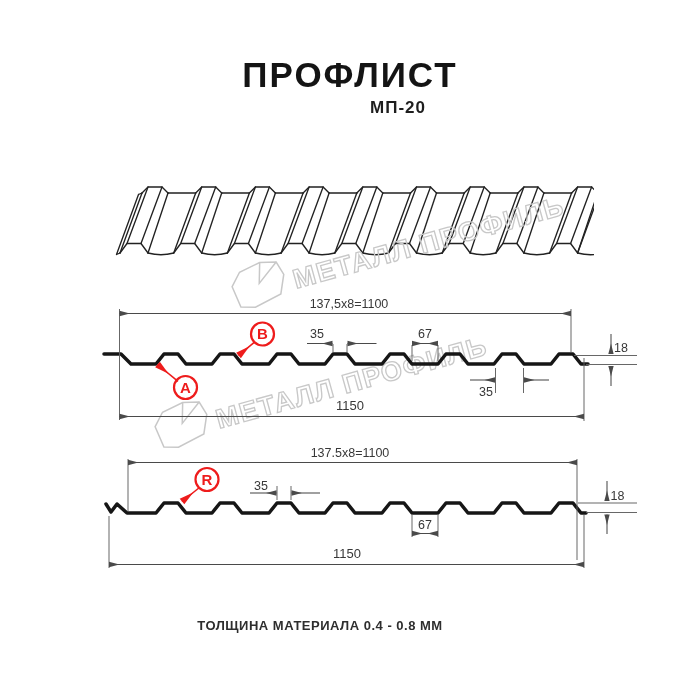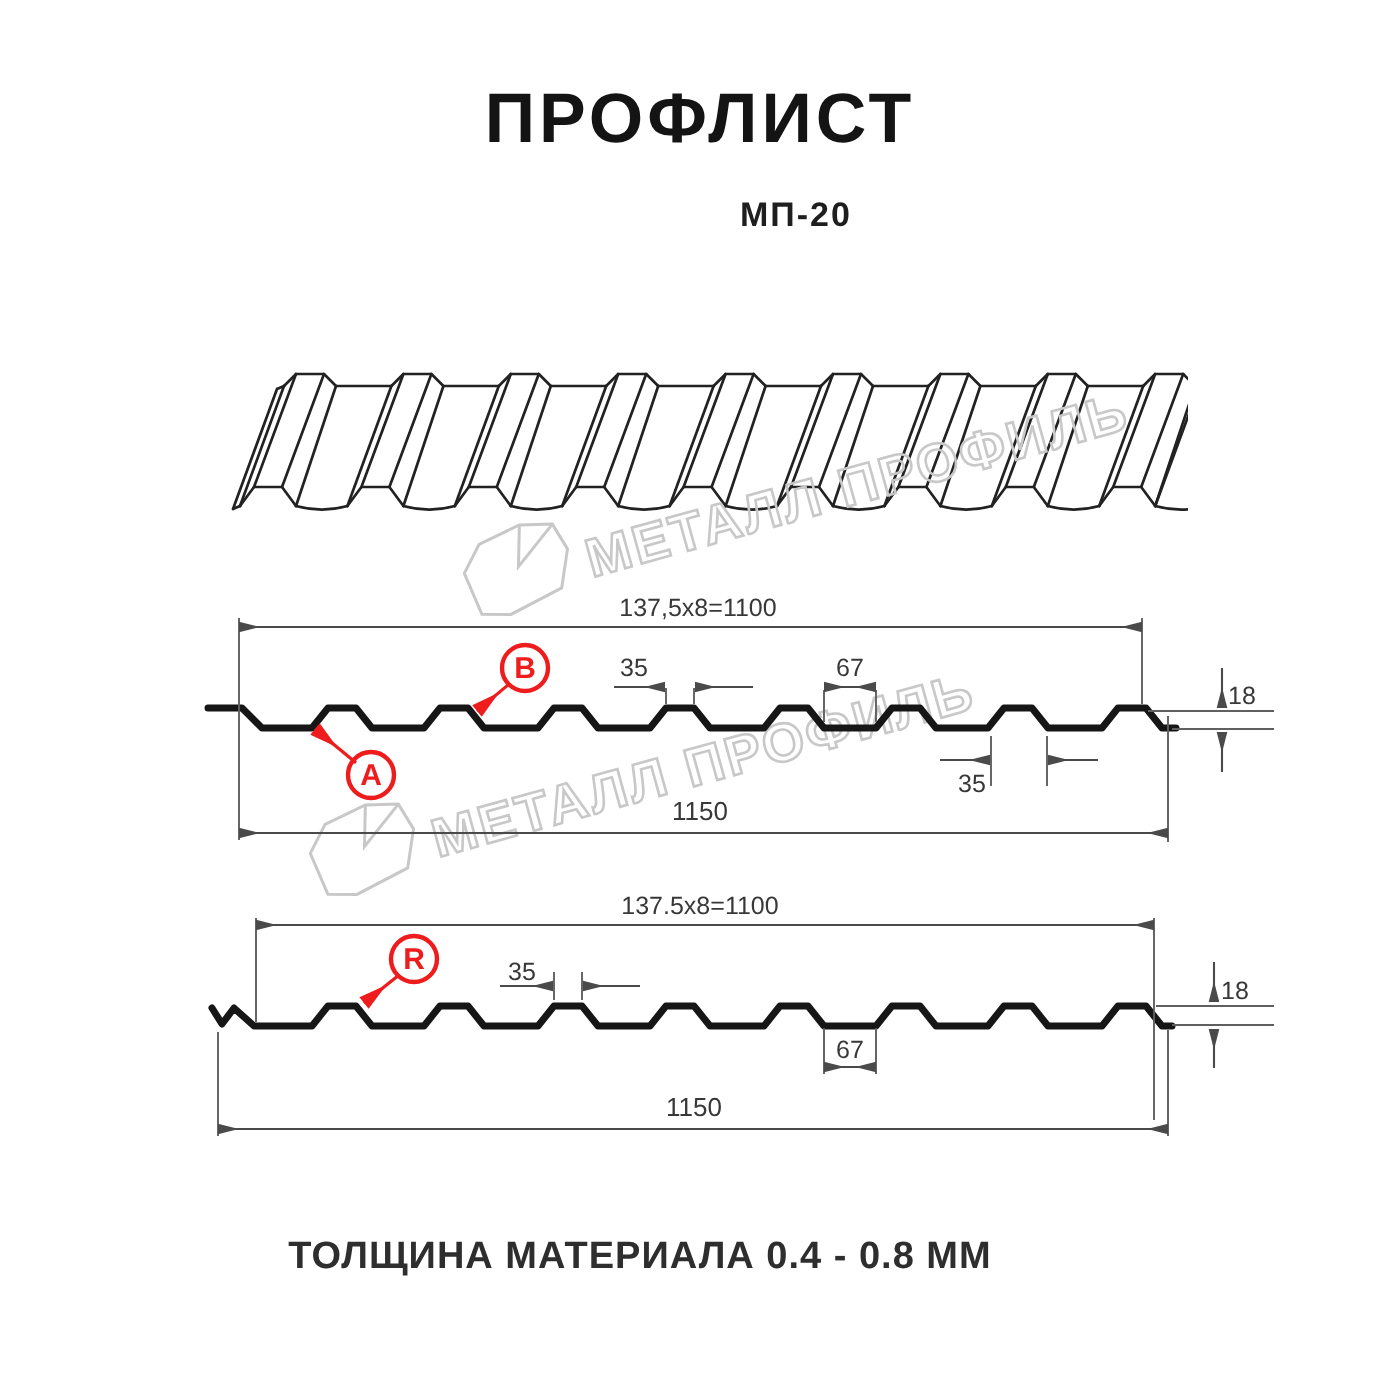--- a/index.html
+++ b/index.html
@@ -1,23 +1,23 @@
 <!DOCTYPE html>
 <html><head>
 <meta charset="utf-8">
 <style>
   html,body{margin:0;padding:0;background:#ffffff;}
   .page{position:relative;width:700px;height:700px;background:#fff;overflow:hidden;
         font-family:"Liberation Sans",sans-serif;}
-  .title{position:absolute;top:40px;left:0;width:700px;text-align:center;
+  .title{position:absolute;top:55px;left:0;width:700px;text-align:center;
          font-size:35px;font-weight:800;letter-spacing:2px;color:#141414;}
   .subtitle{position:absolute;top:98px;left:0;width:700px;text-align:center;
          font-size:17px;font-weight:600;letter-spacing:1px;color:#1e1e1e;padding-left:48px;}
   .footer-note{position:absolute;top:618px;left:0;width:640px;text-align:center;
-         font-size:19px;font-weight:600;letter-spacing:.5px;color:#2e2e2e;}
+         font-size:13px;font-weight:600;letter-spacing:.5px;color:#2e2e2e;}
   svg{position:absolute;left:0;top:0;}
   .profile{stroke:#161616;stroke-width:3.5;fill:none;stroke-linejoin:round;stroke-linecap:round;}
   .dim{stroke:#4a4a4a;stroke-width:1.05;fill:none;}
   .ext{stroke:#5f5f5f;stroke-width:.95;fill:none;}
   .dimtxt{font-size:12.5px;fill:#383838;}
   .dimtxt-l{font-size:13px;fill:#383838;}
   .sheet3d{stroke:#222;stroke-width:1.35;fill:none;stroke-linejoin:round;stroke-linecap:round;}
   .wm{stroke:#c8c8c8;stroke-width:1.5;fill:none;}
   .wmtxt{font-size:27px;font-weight:700;letter-spacing:1.5px;stroke:#c8c8c8;stroke-width:1.3;fill:none;}
   .redline{stroke:#ee1c1c;stroke-width:1.6;fill:none;}

